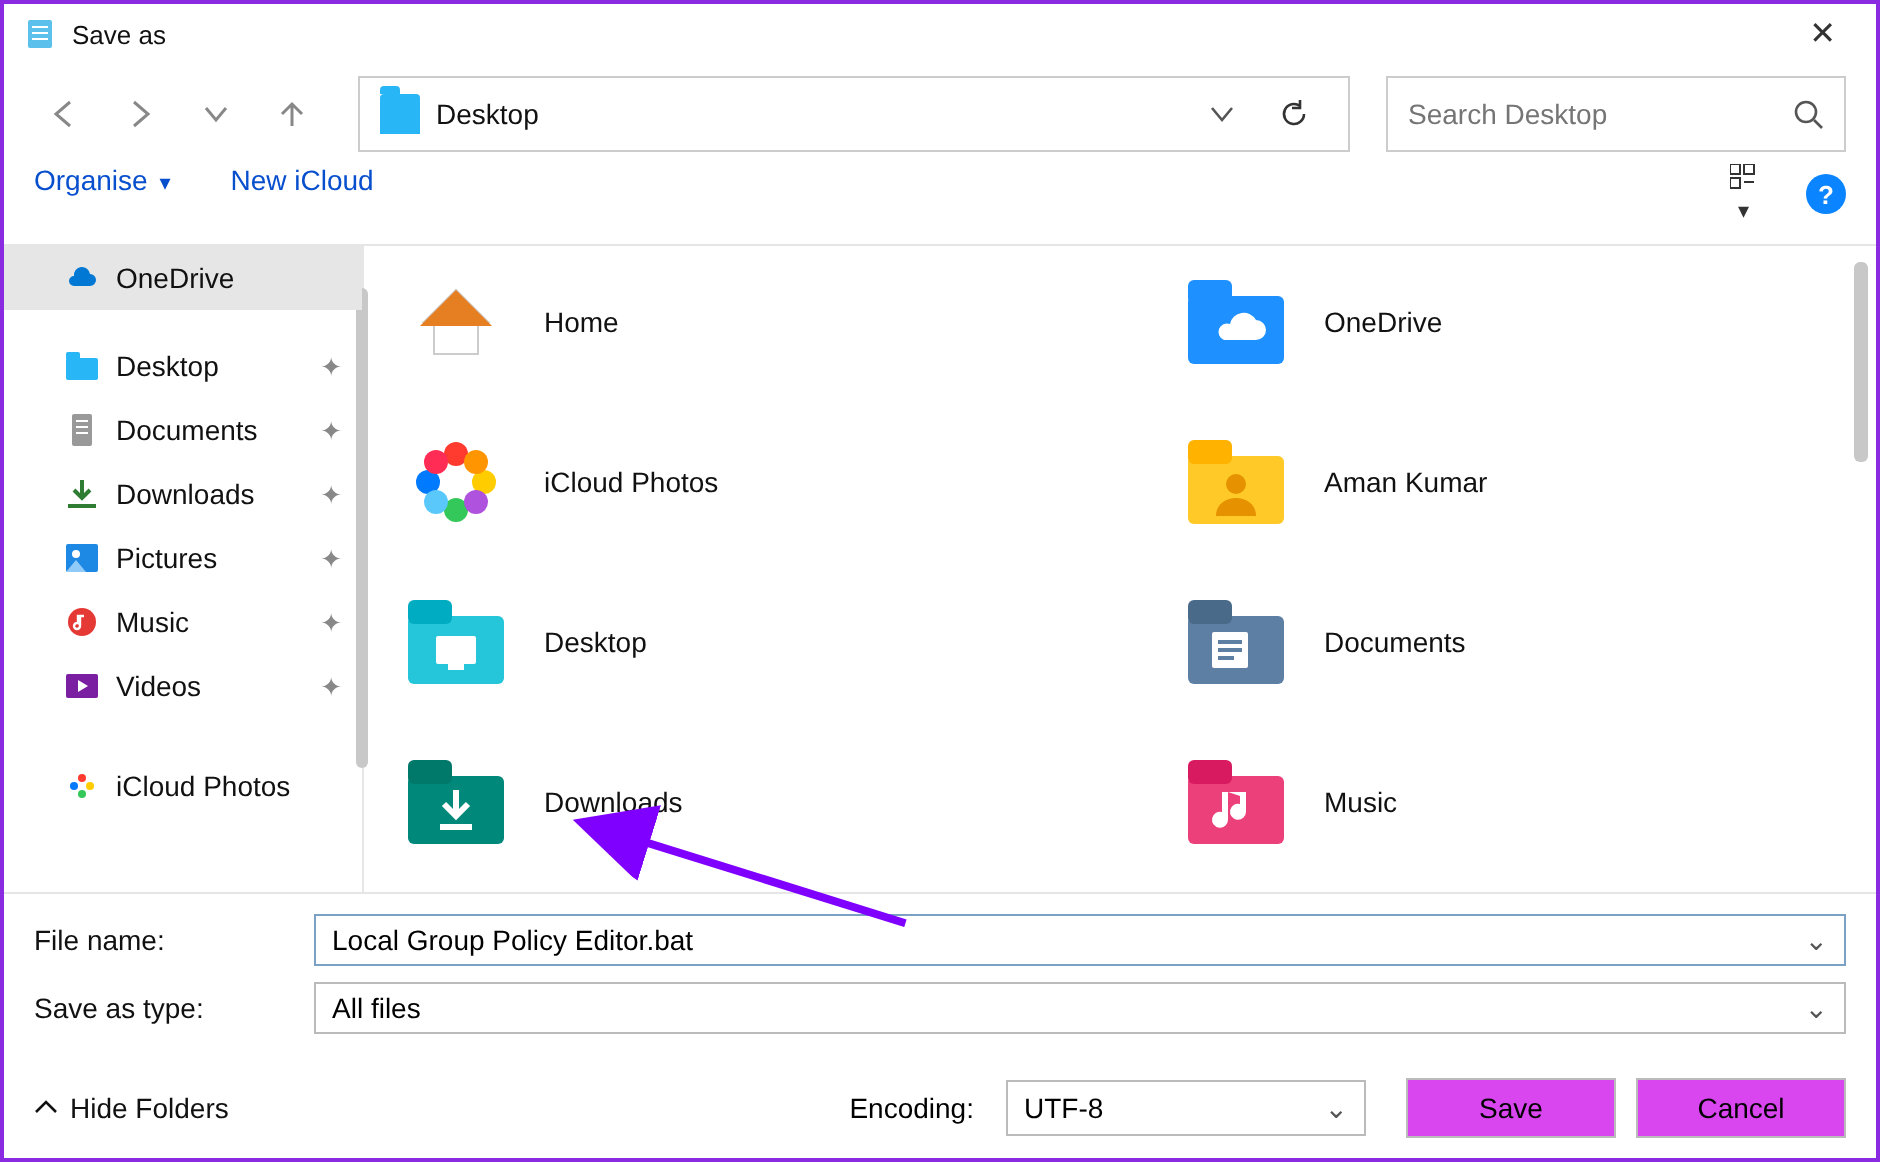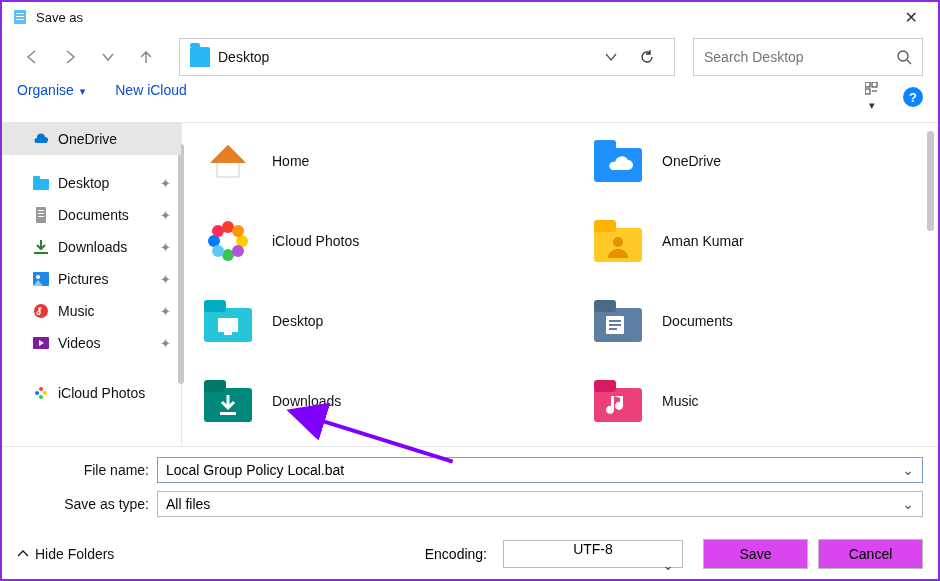--- a/index.html
+++ b/index.html
@@ -29,27 +29,27 @@
   .pin { position:absolute; right:10px; color:#888; font-size:13px;}
   .sb-scroll { position:absolute; left:178px; top:144px; width:6px; height:240px; background:#c8c8c8; border-radius:3px;}
   .content { flex:1; padding:12px 20px; position:relative; overflow:hidden;}
   .grid { display:grid; grid-template-columns: 1fr 1fr; gap: 28px 64px; }
   .item { display:flex; align-items:center; gap:18px; }
   .ic-big { width:52px;height:52px; display:flex;align-items:center;justify-content:center; font-size:30px; }
   .item-label { font-size:14px; color:#111;}
   .content-scroll { position:absolute; right:4px; top:8px; width:7px; height:100px; background:#c8c8c8; border-radius:3px;}
   .bottom { border-top:1px solid #e6e6e6; padding:10px 15px 4px; }
   .formrow { display:flex; align-items:center; margin-bottom:8px; }
-  .formrow label { width:140px; text-align:right; padding-right:8px; font-size:14px; color:#111;}
+  .formrow label { width:140px; text-align:left; padding-right:8px; font-size:14px; color:#111;}
   .formrow .ctrl { flex:1; height:26px; border:1px solid #7aa0c4; background:#fff; display:flex;align-items:center; padding:0 8px; font-size:14px;}
   .formrow .ctrl.plain { border:1px solid #bbb;}
   .formrow .ctrl .chv { margin-left:auto; color:#555;}
   .footer { display:flex; align-items:center; padding: 10px 15px; }
   .footer .enc-label { margin-left:auto; margin-right:16px; font-size:14px;}
-  .enc-select { width:180px; height:28px; border:1px solid #bbb; display:flex; align-items:center; padding:0 8px; font-size:14px; margin-right:10px;flex-direction:column;}
+  .enc-select { width:180px; height:28px; border:1px solid #bbb; display:flex; align-items:center; padding:0 8px; font-size:14px; margin-right:10px;}
   .btn { width:105px; height:30px; border:1px solid #bbb; background:#d946ef; display:flex;align-items:center;justify-content:center; font-size:14px; margin-left:10px;}
   .hidefolders { display:flex; align-items:center; font-size:14px; color:#111; gap:6px;}
   .arrow-annot { position:absolute; left:280px; top:-38px; transform: rotate(33deg); }
   svg { display:block; }
   .formarea { position:relative; }
 </style>
 </head>
 <body>
 
 <div class="titlebar">
@@ -326,21 +326,21 @@
     <defs>
         <marker id="ah" markerWidth="10" markerHeight="10" refX="8" refY="5" orient="auto">
           <path d="M0 0L10 5L0 10z" fill="#8000ff"></path>
         </marker>
       </defs>
     <line x1="170" y1="5" x2="10" y2="50" stroke="#8000ff" stroke-width="4" marker-end="url(#ah)"></line>
   </svg>
   <div class="formrow">
     <label>File name:</label>
     <div class="ctrl">
-      <span>Local Group Policy Local.bat</span>
+      <span>Local Group Policy Editor.bat</span>
       <span class="chv">⌄</span>
     </div>
   </div>
   <div class="formrow">
     <label>Save as type:</label>
     <div class="ctrl plain">
       <span>All files</span>
       <span class="chv">⌄</span>
     </div>
   </div>

